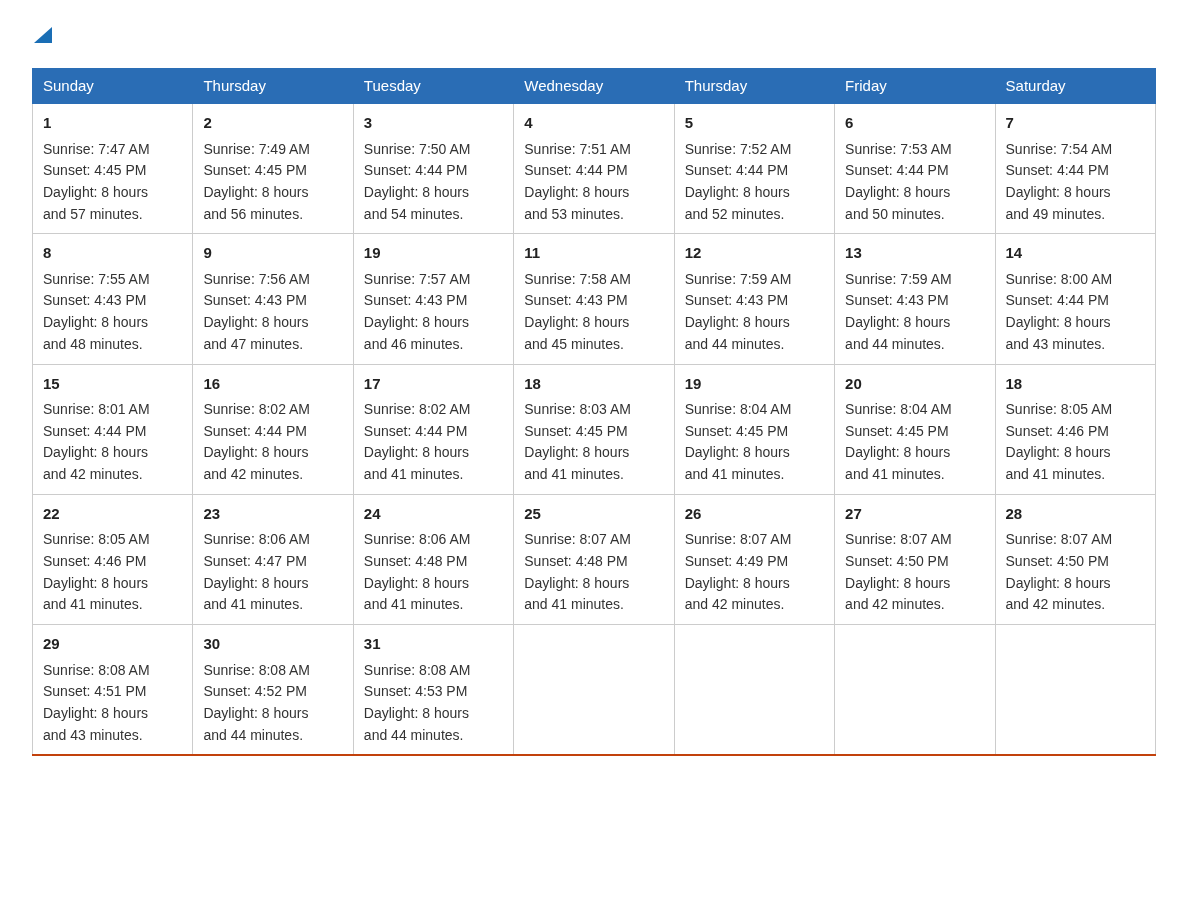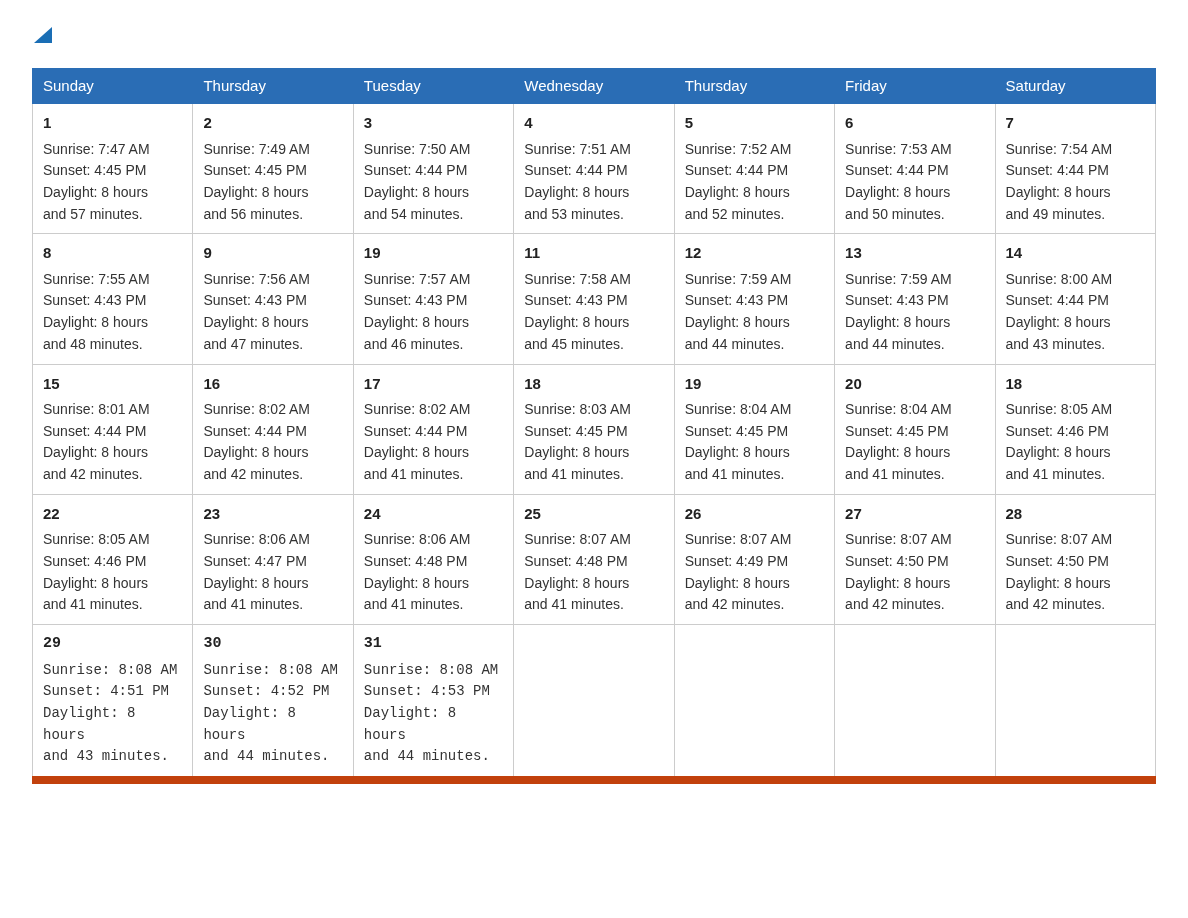--- a/index.html
+++ b/index.html
@@ -65,22 +65,21 @@
       color: #222;
       display: block;
       margin-bottom: 4px;
     }
     td .info {
       font-size: 14px;
       color: #333;
       line-height: 1.55;
     }
     tr:last-child td {
-      border-bottom: 8px solid #c2410c;
-      font-family: Liberation Mono, monospace;
+      border-bottom: 2px solid #c2410c;
     }
     tbody tr:first-child td {
       border-top: 2px solid #2a6db5;
     }
     .logo-top-row {
       display: flex;
       align-items: center;
     }
     .logo-word-general {
       font-size: 28px;

